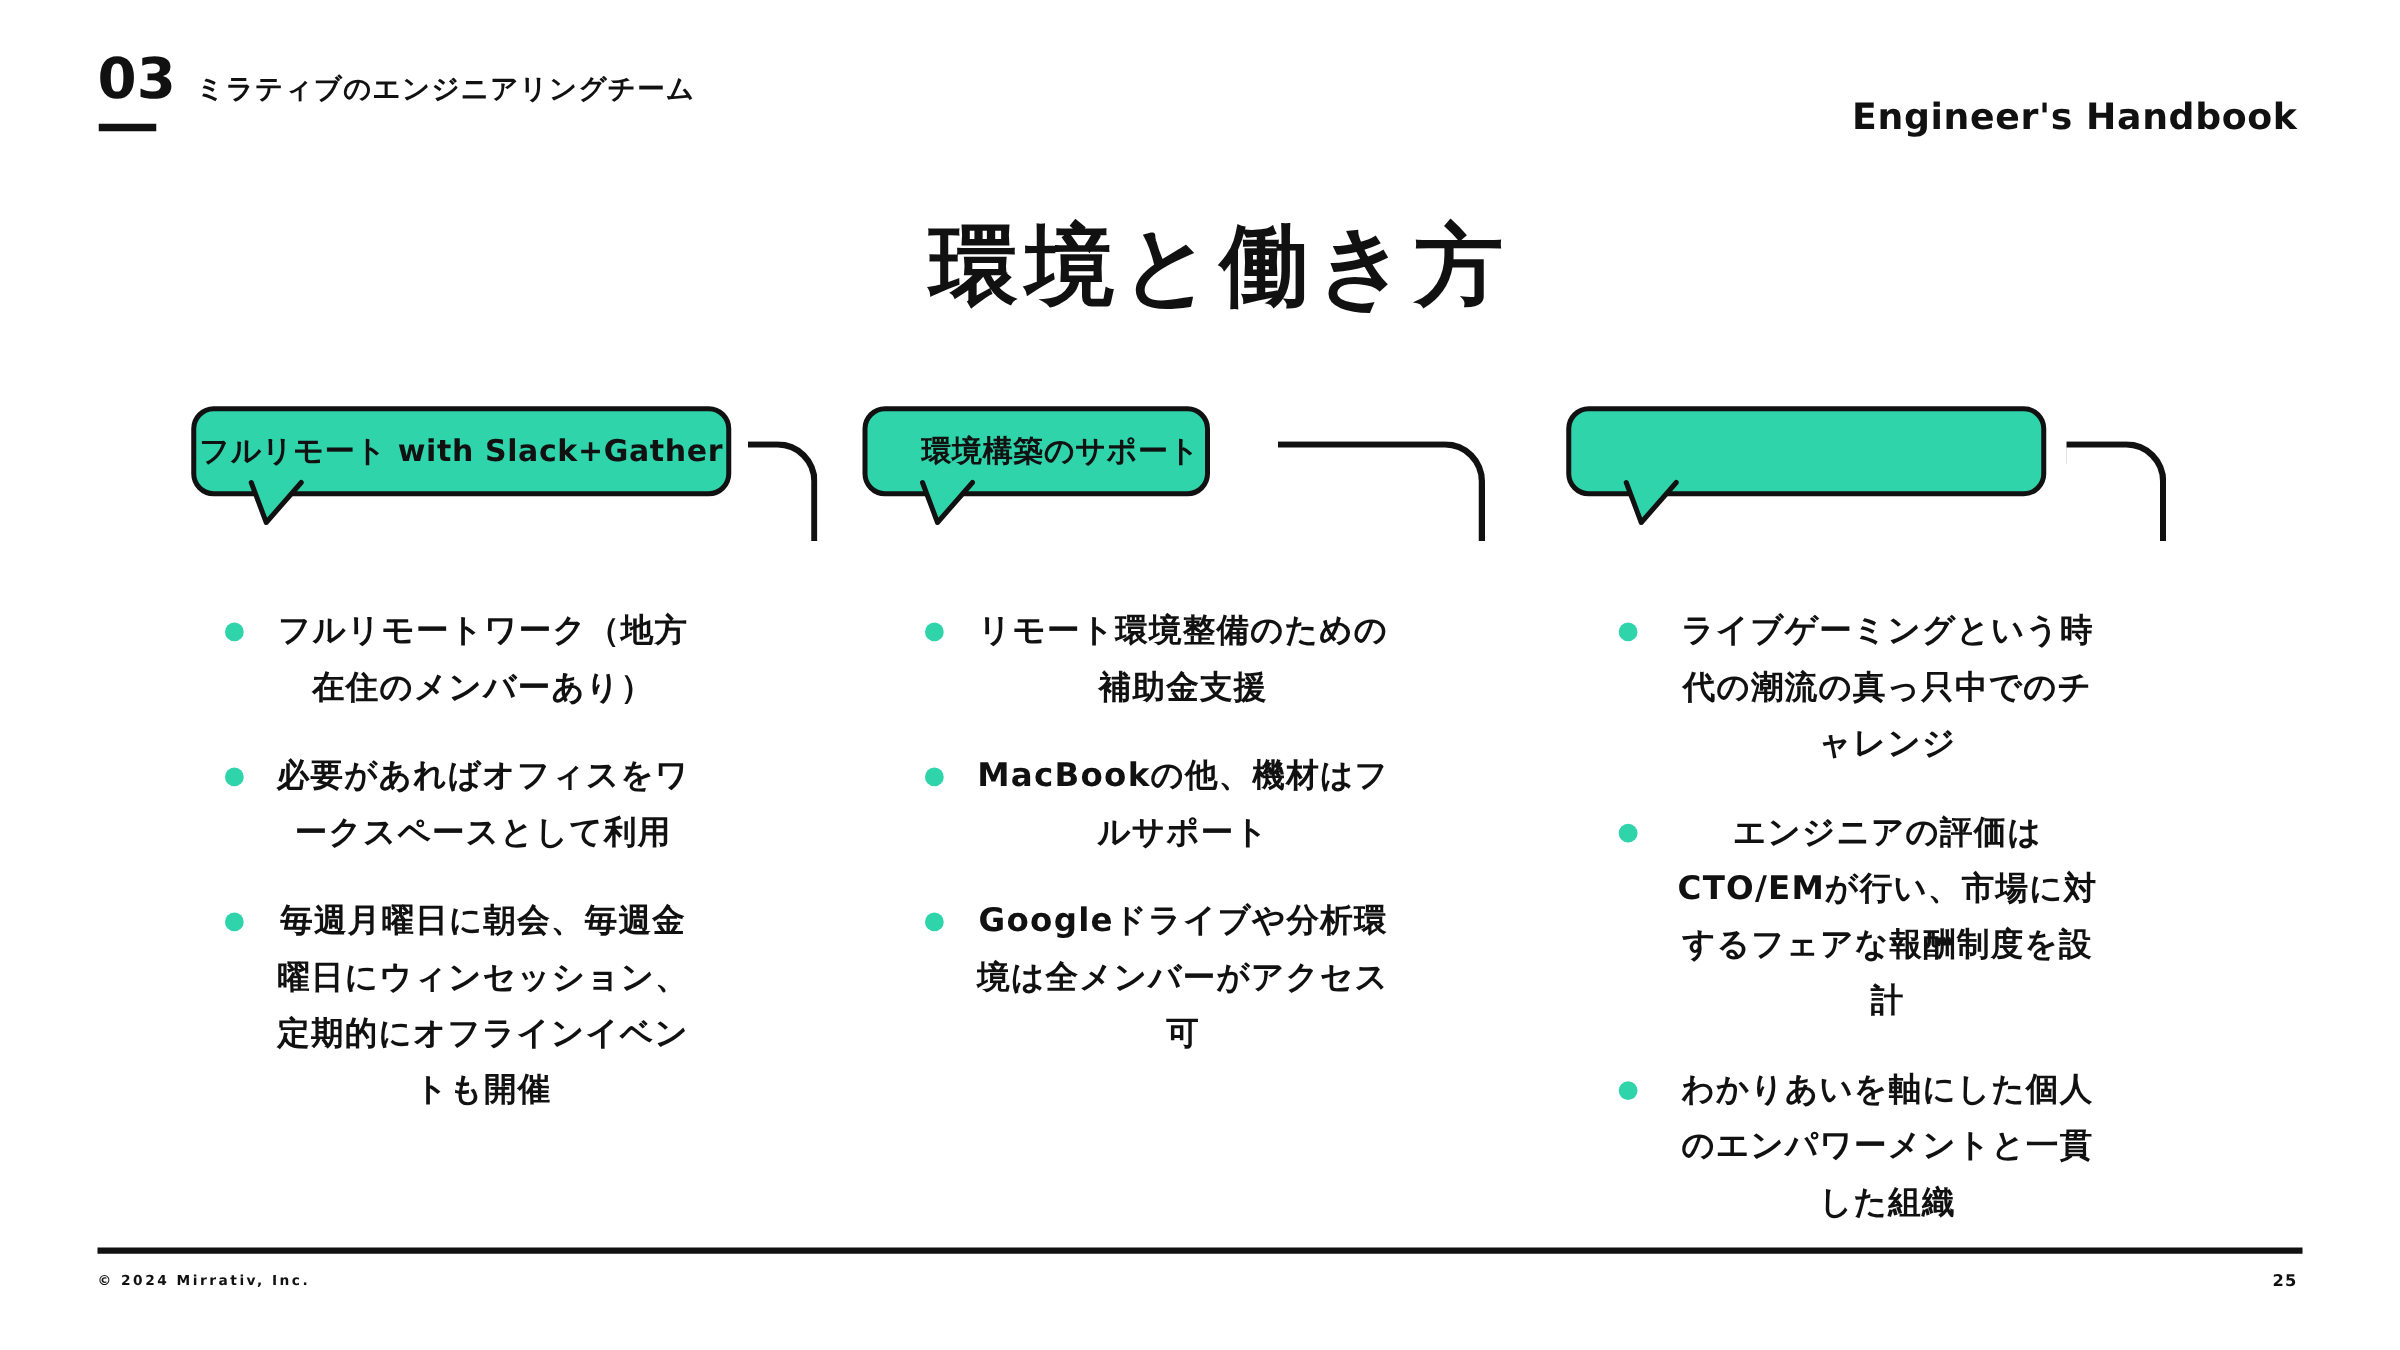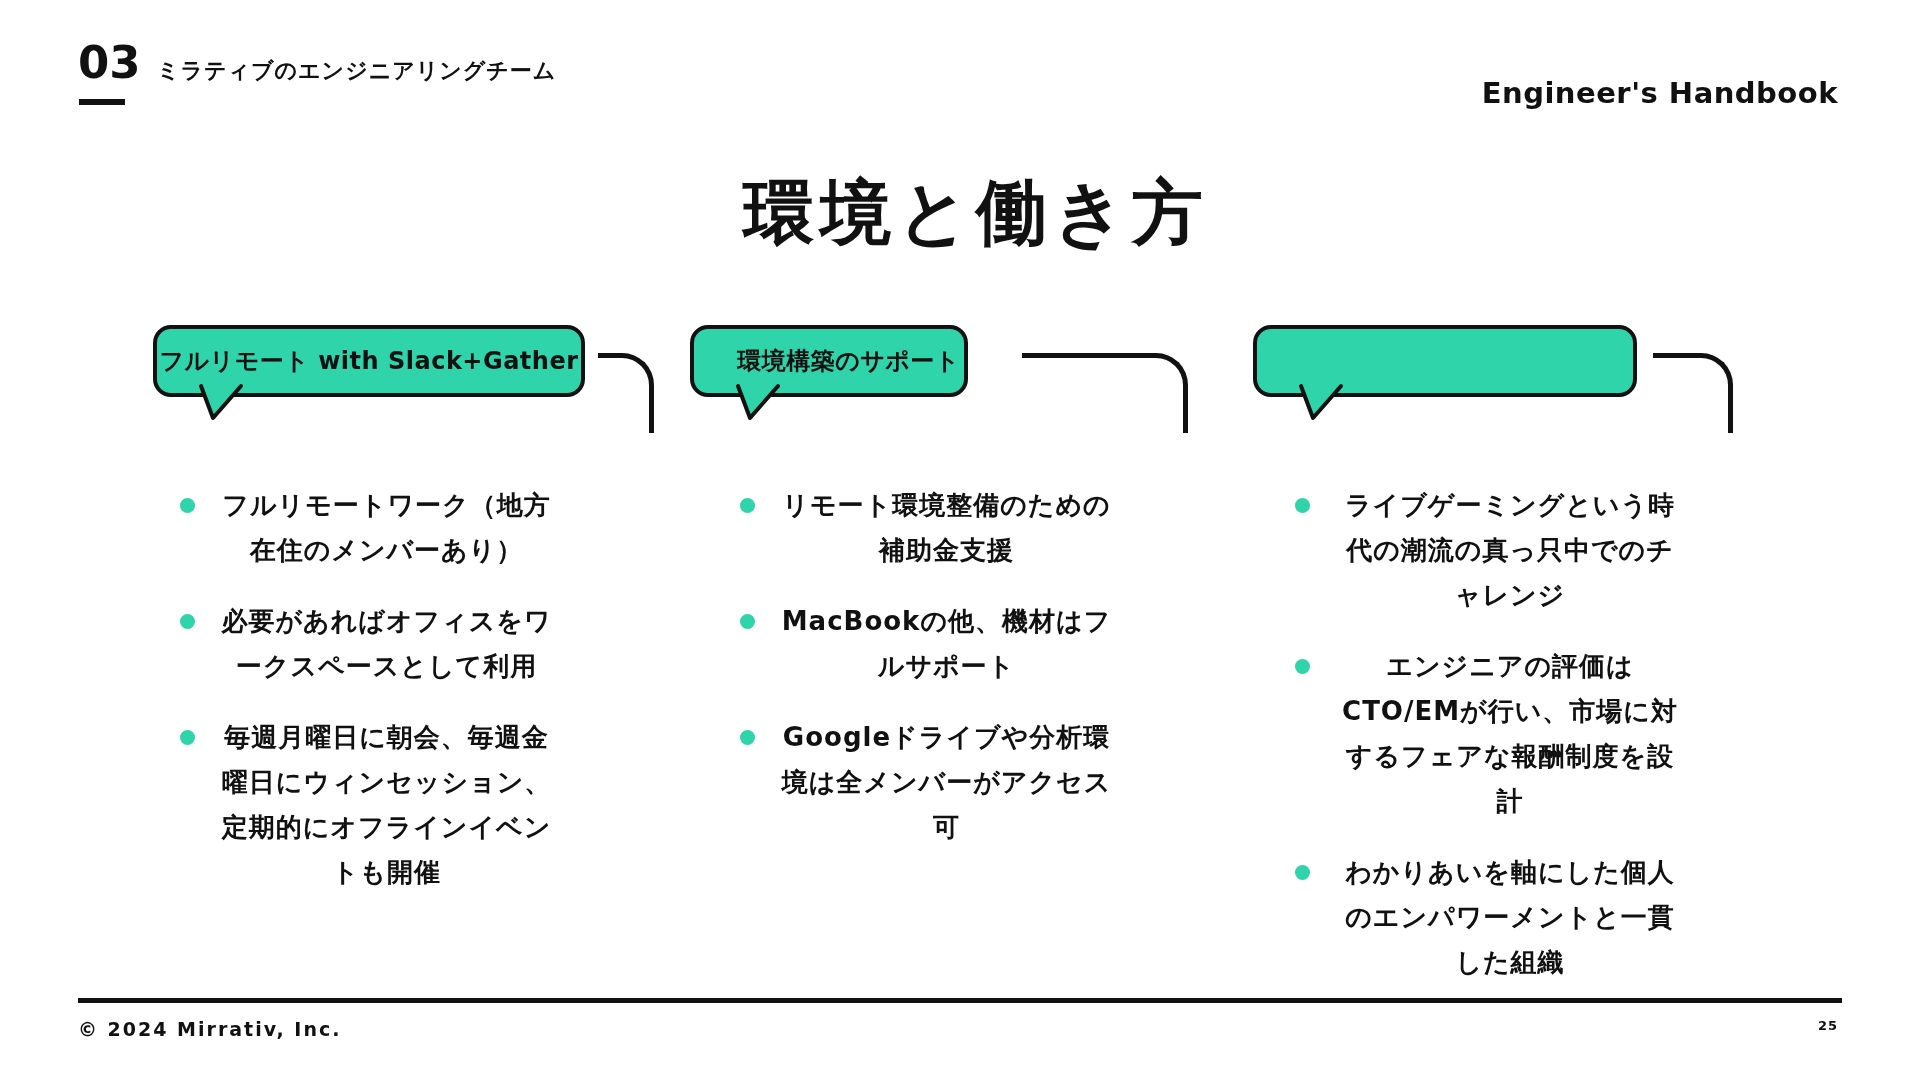--- a/index.html
+++ b/index.html
@@ -97,21 +97,21 @@
     background: var(--accent);
   }
 
   
   .rule {
     position: absolute; left: 78px; top: 998px;
     width: 1764px; height: 5px; background: var(--ink);
   }
   .copyright {
     position: absolute; left: 78px; top: 1018px;
-    font-size: 19px; font-weight: bold; letter-spacing: 2px;
+    font-size: 11px; font-weight: bold; letter-spacing: 2px;
   }
   .page-num {
     position: absolute; right: 82px; top: 1018px;
     font-size: 13px; font-weight: bold; letter-spacing: 1px;
   }
 </style>
 </head>
 <body>
 
 <div class="slide">

